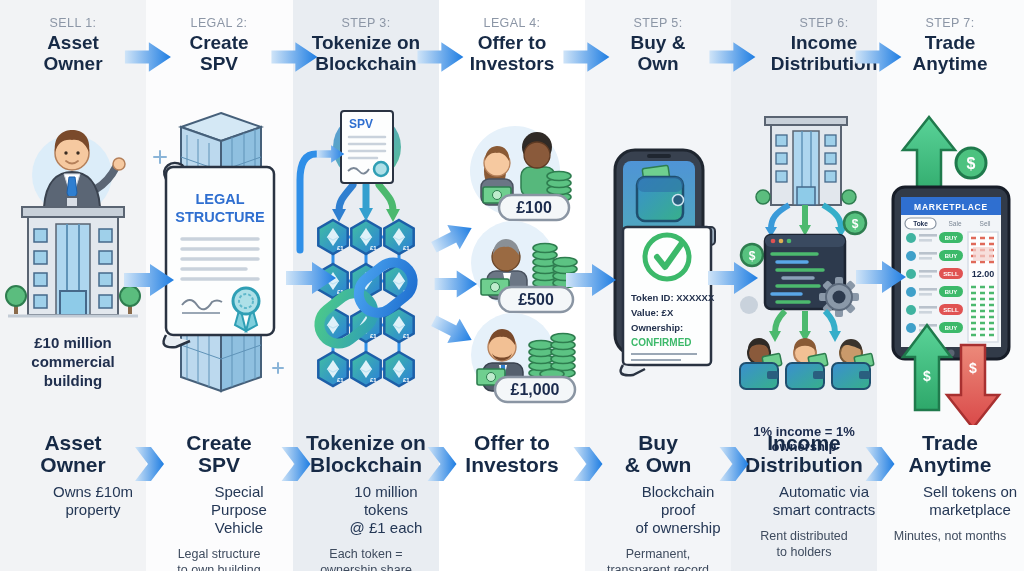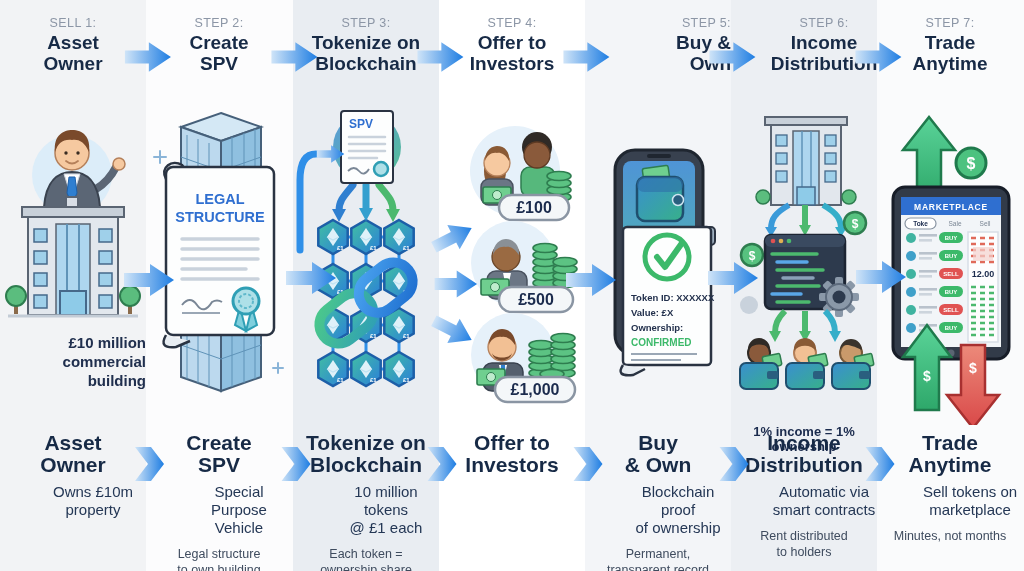--- a/index.html
+++ b/index.html
@@ -4,21 +4,21 @@
 <style>
   html,body{margin:0;padding:0;background:#ffffff;}
   .canvas{position:relative;width:1024px;height:571px;overflow:hidden;
           font-family:"Liberation Sans","DejaVu Sans",sans-serif;background:#fff;}
   .strip{position:absolute;top:0;bottom:0;}
   .hcell{position:absolute;top:16px;width:146px;text-align:center;z-index:3;}
   .step-label{font-size:12.5px;color:#8c96a6;letter-spacing:.4px;font-weight:400;}
   .step-title{margin-top:2px;font-size:19px;line-height:1.12;font-weight:bold;color:#172a46;white-space:pre-line;}
   .colsvg{position:absolute;top:105px;width:146px;height:320px;z-index:2;}
   .caption{position:absolute;width:146px;text-align:center;z-index:3;white-space:pre-line;}
-  .cap1{top:334px;left:0;font-size:15px;font-weight:600;color:#202f4e;line-height:1.25;text-align:right;}
+  .cap1{top:334px;left:0;font-size:15px;font-weight:600;color:#202f4e;line-height:1.25;}
   .cap6{top:392px;left:731px;font-size:13px;font-weight:bold;color:#1b2b4d;margin-top:32px;}
   .fcell{position:absolute;top:432px;width:146px;text-align:center;z-index:3;}
   .f-title{font-size:21px;font-weight:bold;color:#172a46;line-height:1.05;white-space:pre-line;}
   .f-sub{margin-top:7px;font-size:15px;font-weight:500;color:#243755;line-height:1.2;white-space:pre-line;padding-left:40px;}
   .f-note{margin-top:9px;font-size:12.5px;color:#3e4b5e;line-height:1.3;white-space:pre-line;}
   .overlay{position:absolute;left:0;top:0;z-index:4;pointer-events:none;}
   svg text{font-family:"Liberation Sans","DejaVu Sans",sans-serif;}
 </style>
 </head>
 <body>
@@ -32,35 +32,35 @@
   <div class="strip" style="left:585px;width:146px;background:#f3f5f8;"></div>
   <div class="strip" style="left:731px;width:146px;background:#eceff3;"></div>
   <div class="strip" style="left:877px;width:147px;background:#fafbfc;"></div>
 
   <div class="hcell" style="left:0;">
     <div class="step-label">SELL 1:</div>
     <div class="step-title">Asset
 Owner</div>
   </div>
   <div class="hcell" style="left:146px;">
-    <div class="step-label">STEP 2:</div>
+    <div class="step-label">LEGAL 2:</div>
     <div class="step-title">Create
 SPV</div>
   </div>
   <div class="hcell" style="left:293px;">
     <div class="step-label">STEP 3:</div>
     <div class="step-title">Tokenize on
 Blockchain</div>
   </div>
   <div class="hcell" style="left:439px;">
-    <div class="step-label">STEP 4:</div>
+    <div class="step-label">LEGAL 4:</div>
     <div class="step-title">Offer to
 Investors</div>
   </div>
-  <div class="hcell" style="left:585px;text-align:right;">
+  <div class="hcell" style="left:585px;">
     <div class="step-label">STEP 5:</div>
     <div class="step-title">Buy &amp;
 Own</div>
   </div>
   <div class="hcell" style="left:751px;">
     <div class="step-label">STEP 6:</div>
     <div class="step-title">Income
 Distribution</div>
   </div>
   <div class="hcell" style="left:877px;">

